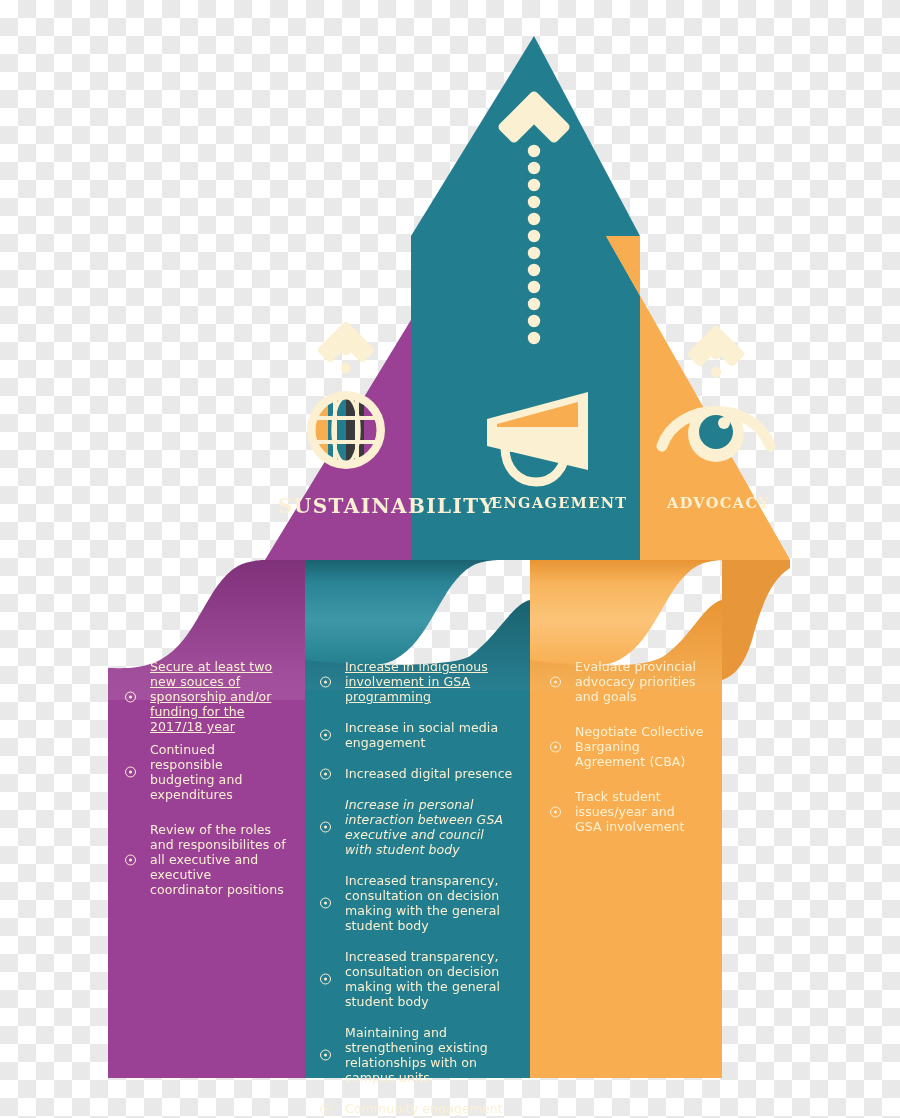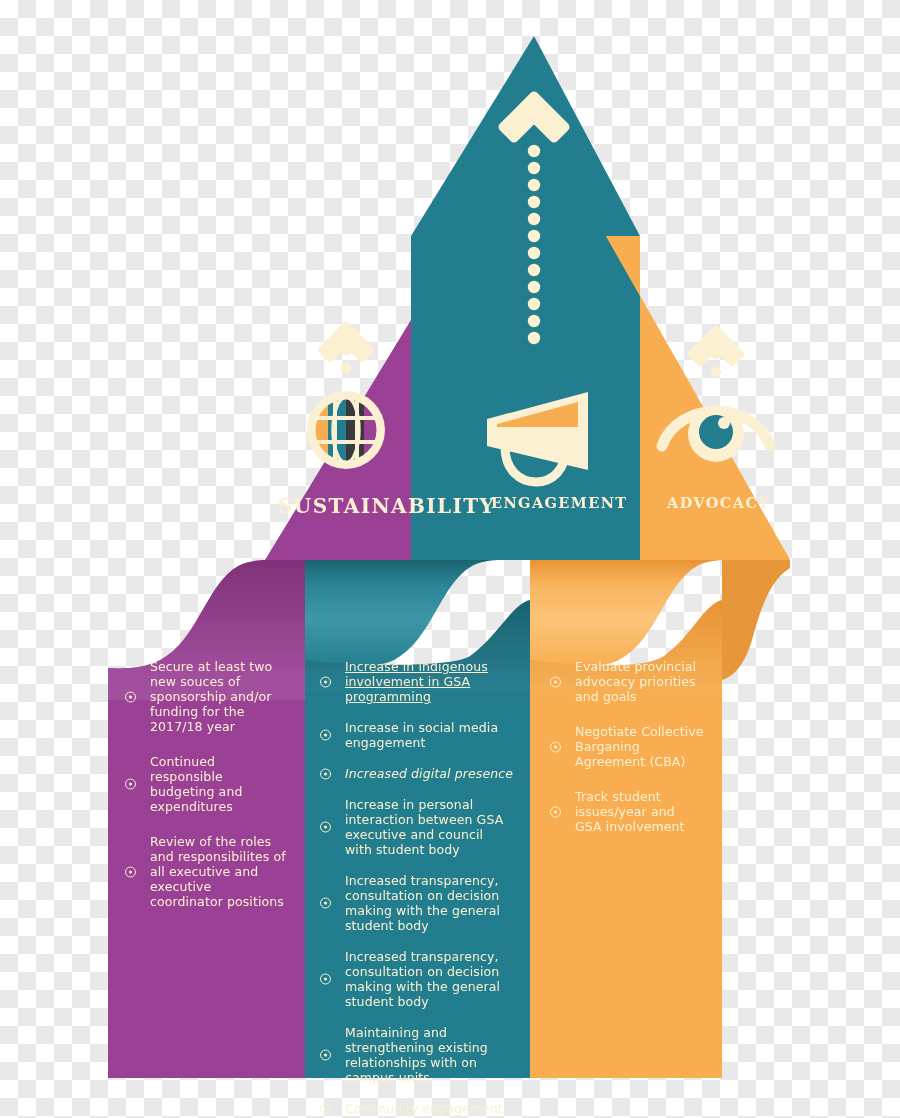--- a/index.html
+++ b/index.html
@@ -200,21 +200,21 @@
       <circle cx="716" cy="432" r="17" fill="#227E8E"></circle>
       <circle cx="724" cy="423" r="6" fill="#FBF0D2"></circle>
     </g>
   </svg>
 
   <div class="heading" style="left:278px;top:494px;font-size:20px;">SUSTAINABILITY</div>
   <div class="heading" style="left:491px;top:494px;font-size:14.5px;">ENGAGEMENT</div>
   <div class="heading" style="left:667px;top:494px;font-size:14.5px;">ADVOCACY</div>
 
   <div class="col-text" style="left:120px;top:659px;width:168px;">
-    <div class="bullet-row" style="margin-bottom:20px;">
+    <div class="bullet-row" style="margin-bottom:8px;text-decoration:underline;">
       <span class="bullet-dot">
           <i></i>
         </span>
       <span>Secure at least two new souces of sponsorship and/or funding for the 2017/18 year</span>
     </div>
     <div class="bullet-row" style="margin-bottom:20px;">
       <span class="bullet-dot">
           <i></i>
         </span>
       <span>Continued responsible budgeting and expenditures</span>
@@ -233,27 +233,27 @@
           <i></i>
         </span>
       <span>Increase  in indigenous involvement in GSA programming</span>
     </div>
     <div class="bullet-row" style="margin-bottom:16px;">
       <span class="bullet-dot">
           <i></i>
         </span>
       <span>Increase in social media engagement</span>
     </div>
+    <div class="bullet-row" style="margin-bottom:16px;">
+      <span class="bullet-dot">
+          <i></i>
+        </span>
+      <span>Increased digital presence</span>
+    </div>
     <div class="bullet-row" style="margin-bottom:16px;font-style:italic;">
-      <span class="bullet-dot">
-          <i></i>
-        </span>
-      <span>Increased digital presence</span>
-    </div>
-    <div class="bullet-row" style="margin-bottom:16px;">
       <span class="bullet-dot">
           <i></i>
         </span>
       <span>Increase in personal interaction between GSA executive and council with student body</span>
     </div>
     <div class="bullet-row" style="margin-bottom:16px;">
       <span class="bullet-dot">
           <i></i>
         </span>
       <span>Increased transparency, consultation on decision making with the general student body</span>

